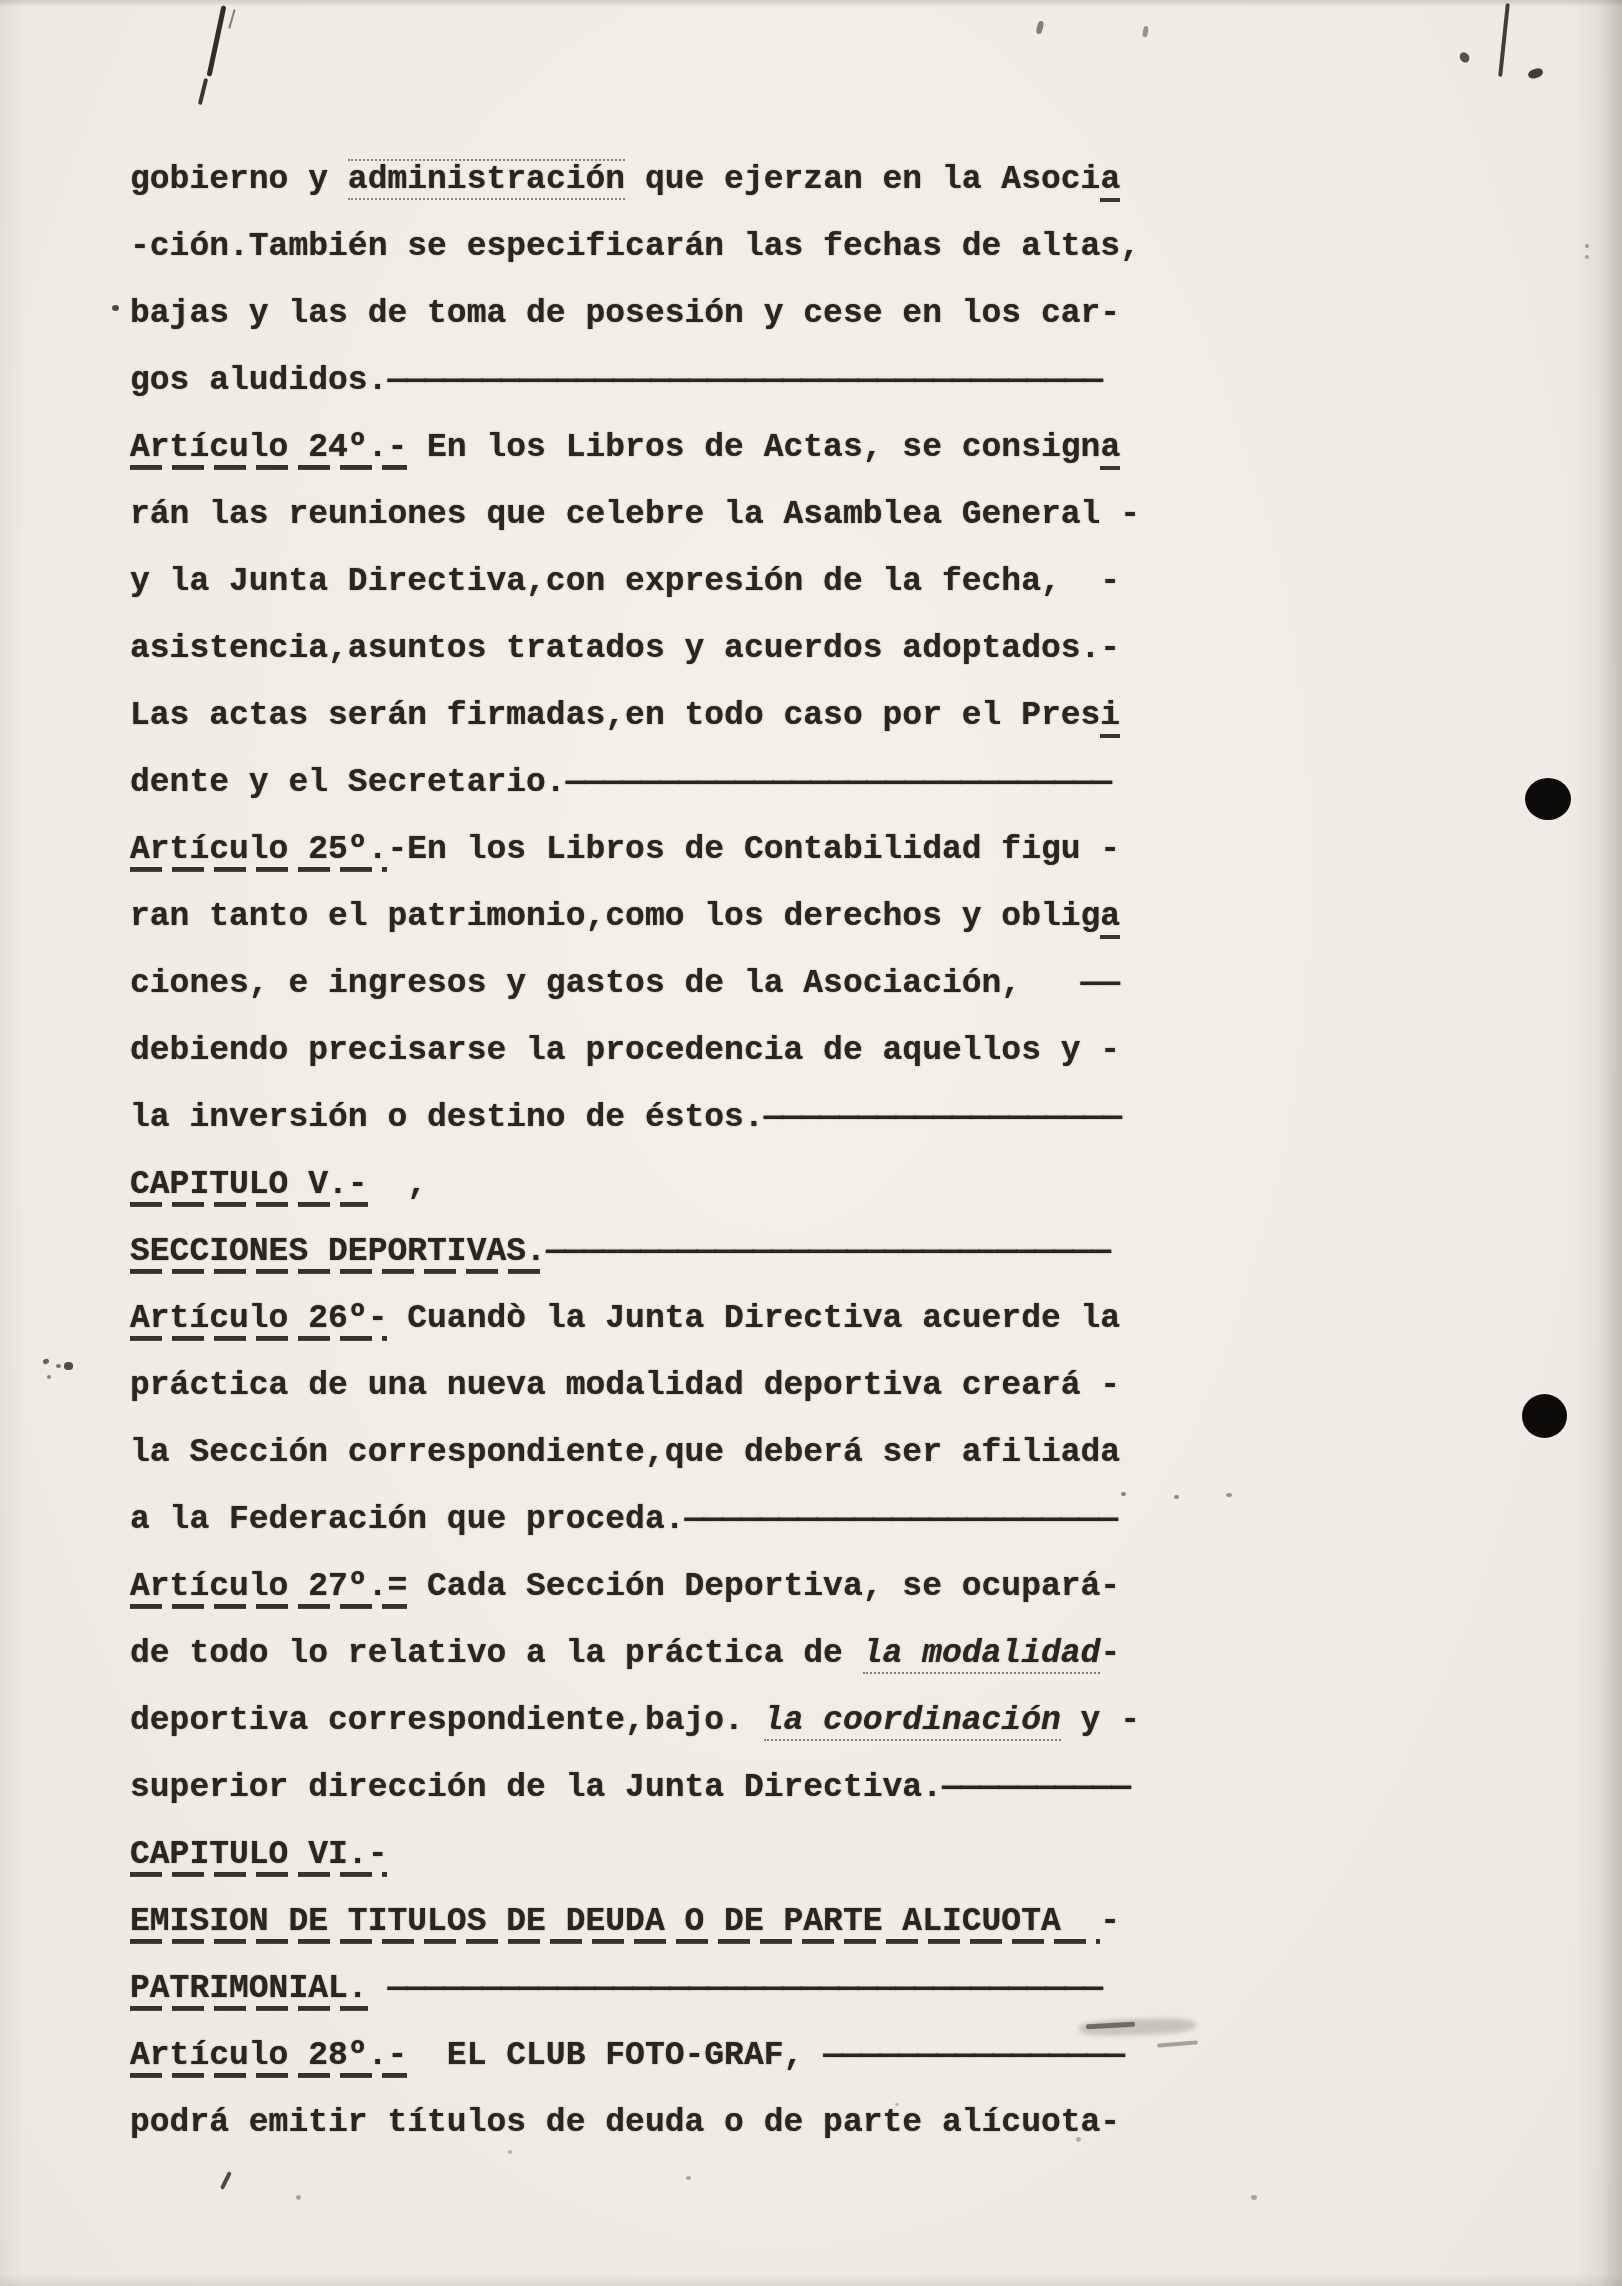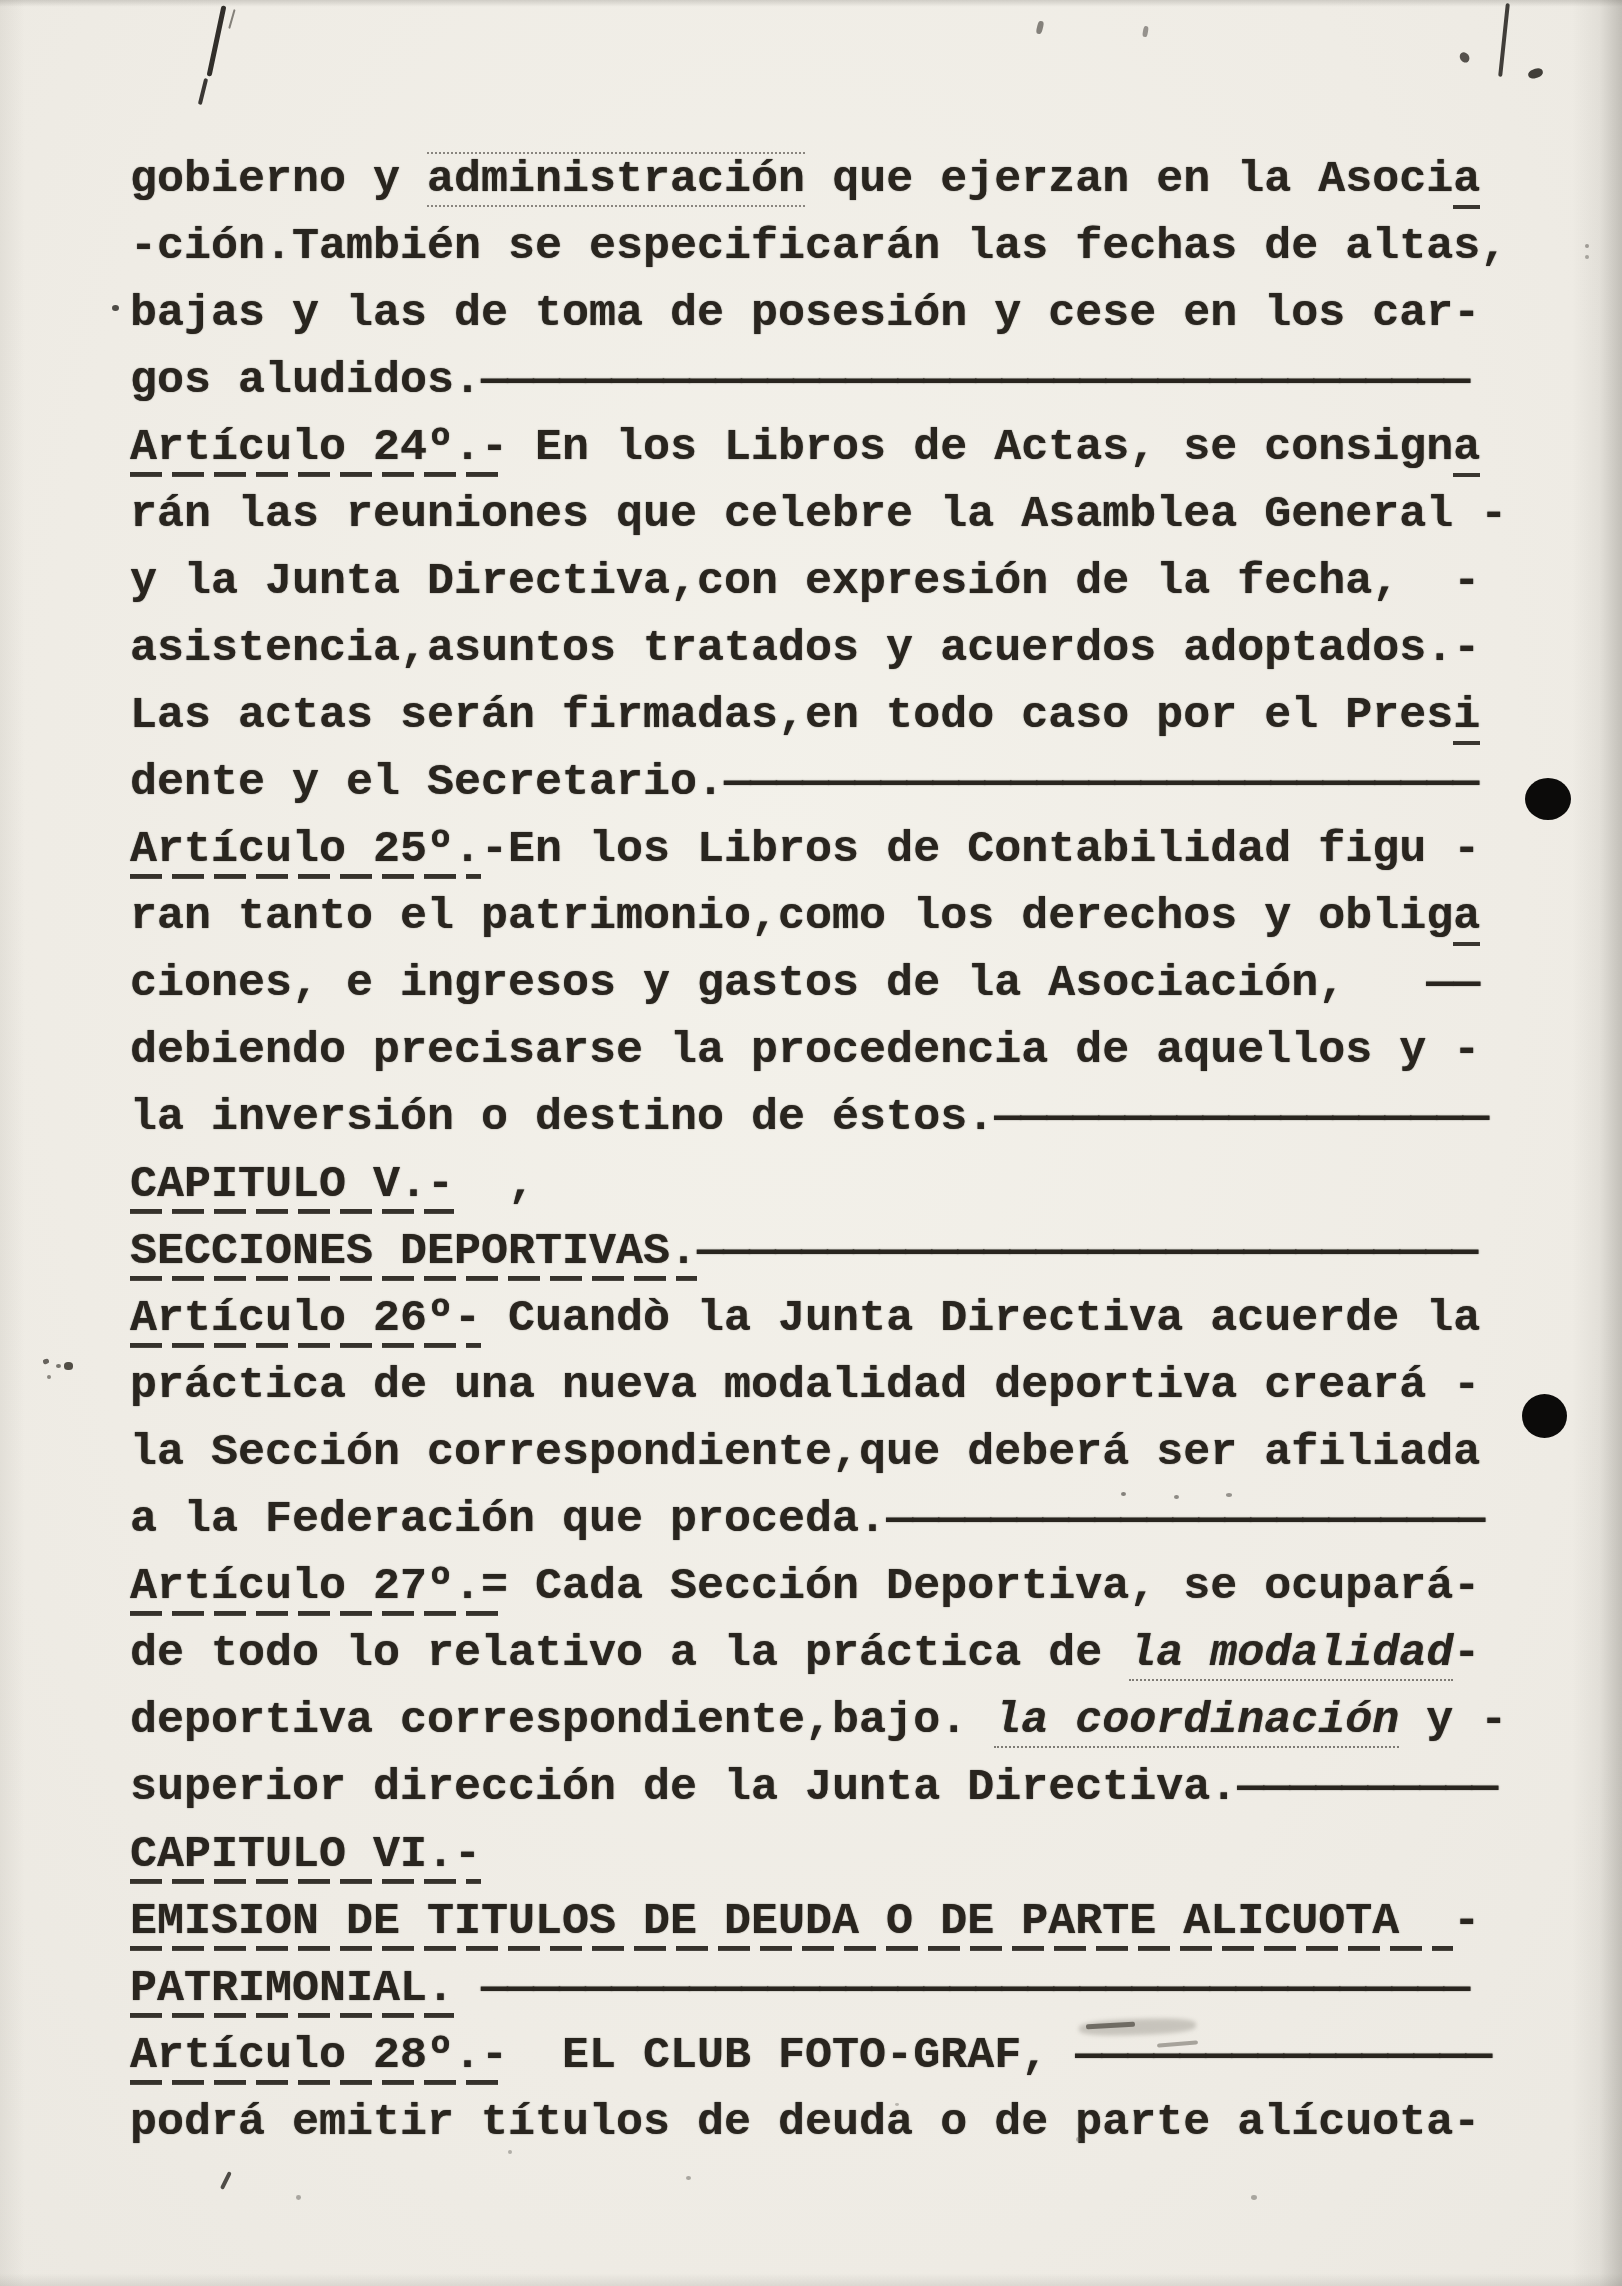--- a/index.html
+++ b/index.html
@@ -9,21 +9,21 @@
     background:
       linear-gradient(to bottom, rgba(92,89,82,.22) 0px, rgba(92,89,82,0) 6.8px),
       linear-gradient(to right, rgba(120,115,105,.10) 0px, rgba(120,115,105,0) 25px),
       linear-gradient(to left, rgba(88,85,78,.30) 0px, rgba(88,85,78,.08) 23.4px, rgba(88,85,78,0) 51px),
       linear-gradient(to top, rgba(92,89,82,.14) 0px, rgba(92,89,82,0) 13.7px),
       radial-gradient(ellipse at 48% 38%, #f3f1ea 0%, #efece5 62%, #ebe8e1 100%);
   }
   .textblock{
     position:absolute;left:130px;top:146px;
     font-family:"Liberation Mono","DejaVu Sans Mono",monospace;
-    font-size:45px;line-height:67px;font-weight:700;
+    font-size:33px;line-height:67px;font-weight:700;
     color:#29251f;
     text-shadow:0 0 1.3px rgba(41,37,31,.75);
     white-space:pre;
   }
   .line{white-space:pre;}
   .seg-hu{
     background:repeating-linear-gradient(90deg, rgba(38,34,28,.92) 0px, rgba(38,34,28,.92) 32px, rgba(38,34,28,0) 32px, rgba(38,34,28,0) 42px) left bottom / 100% 4.9px no-repeat;
     padding-bottom:3.9px;
     margin-top:37px;
   }

